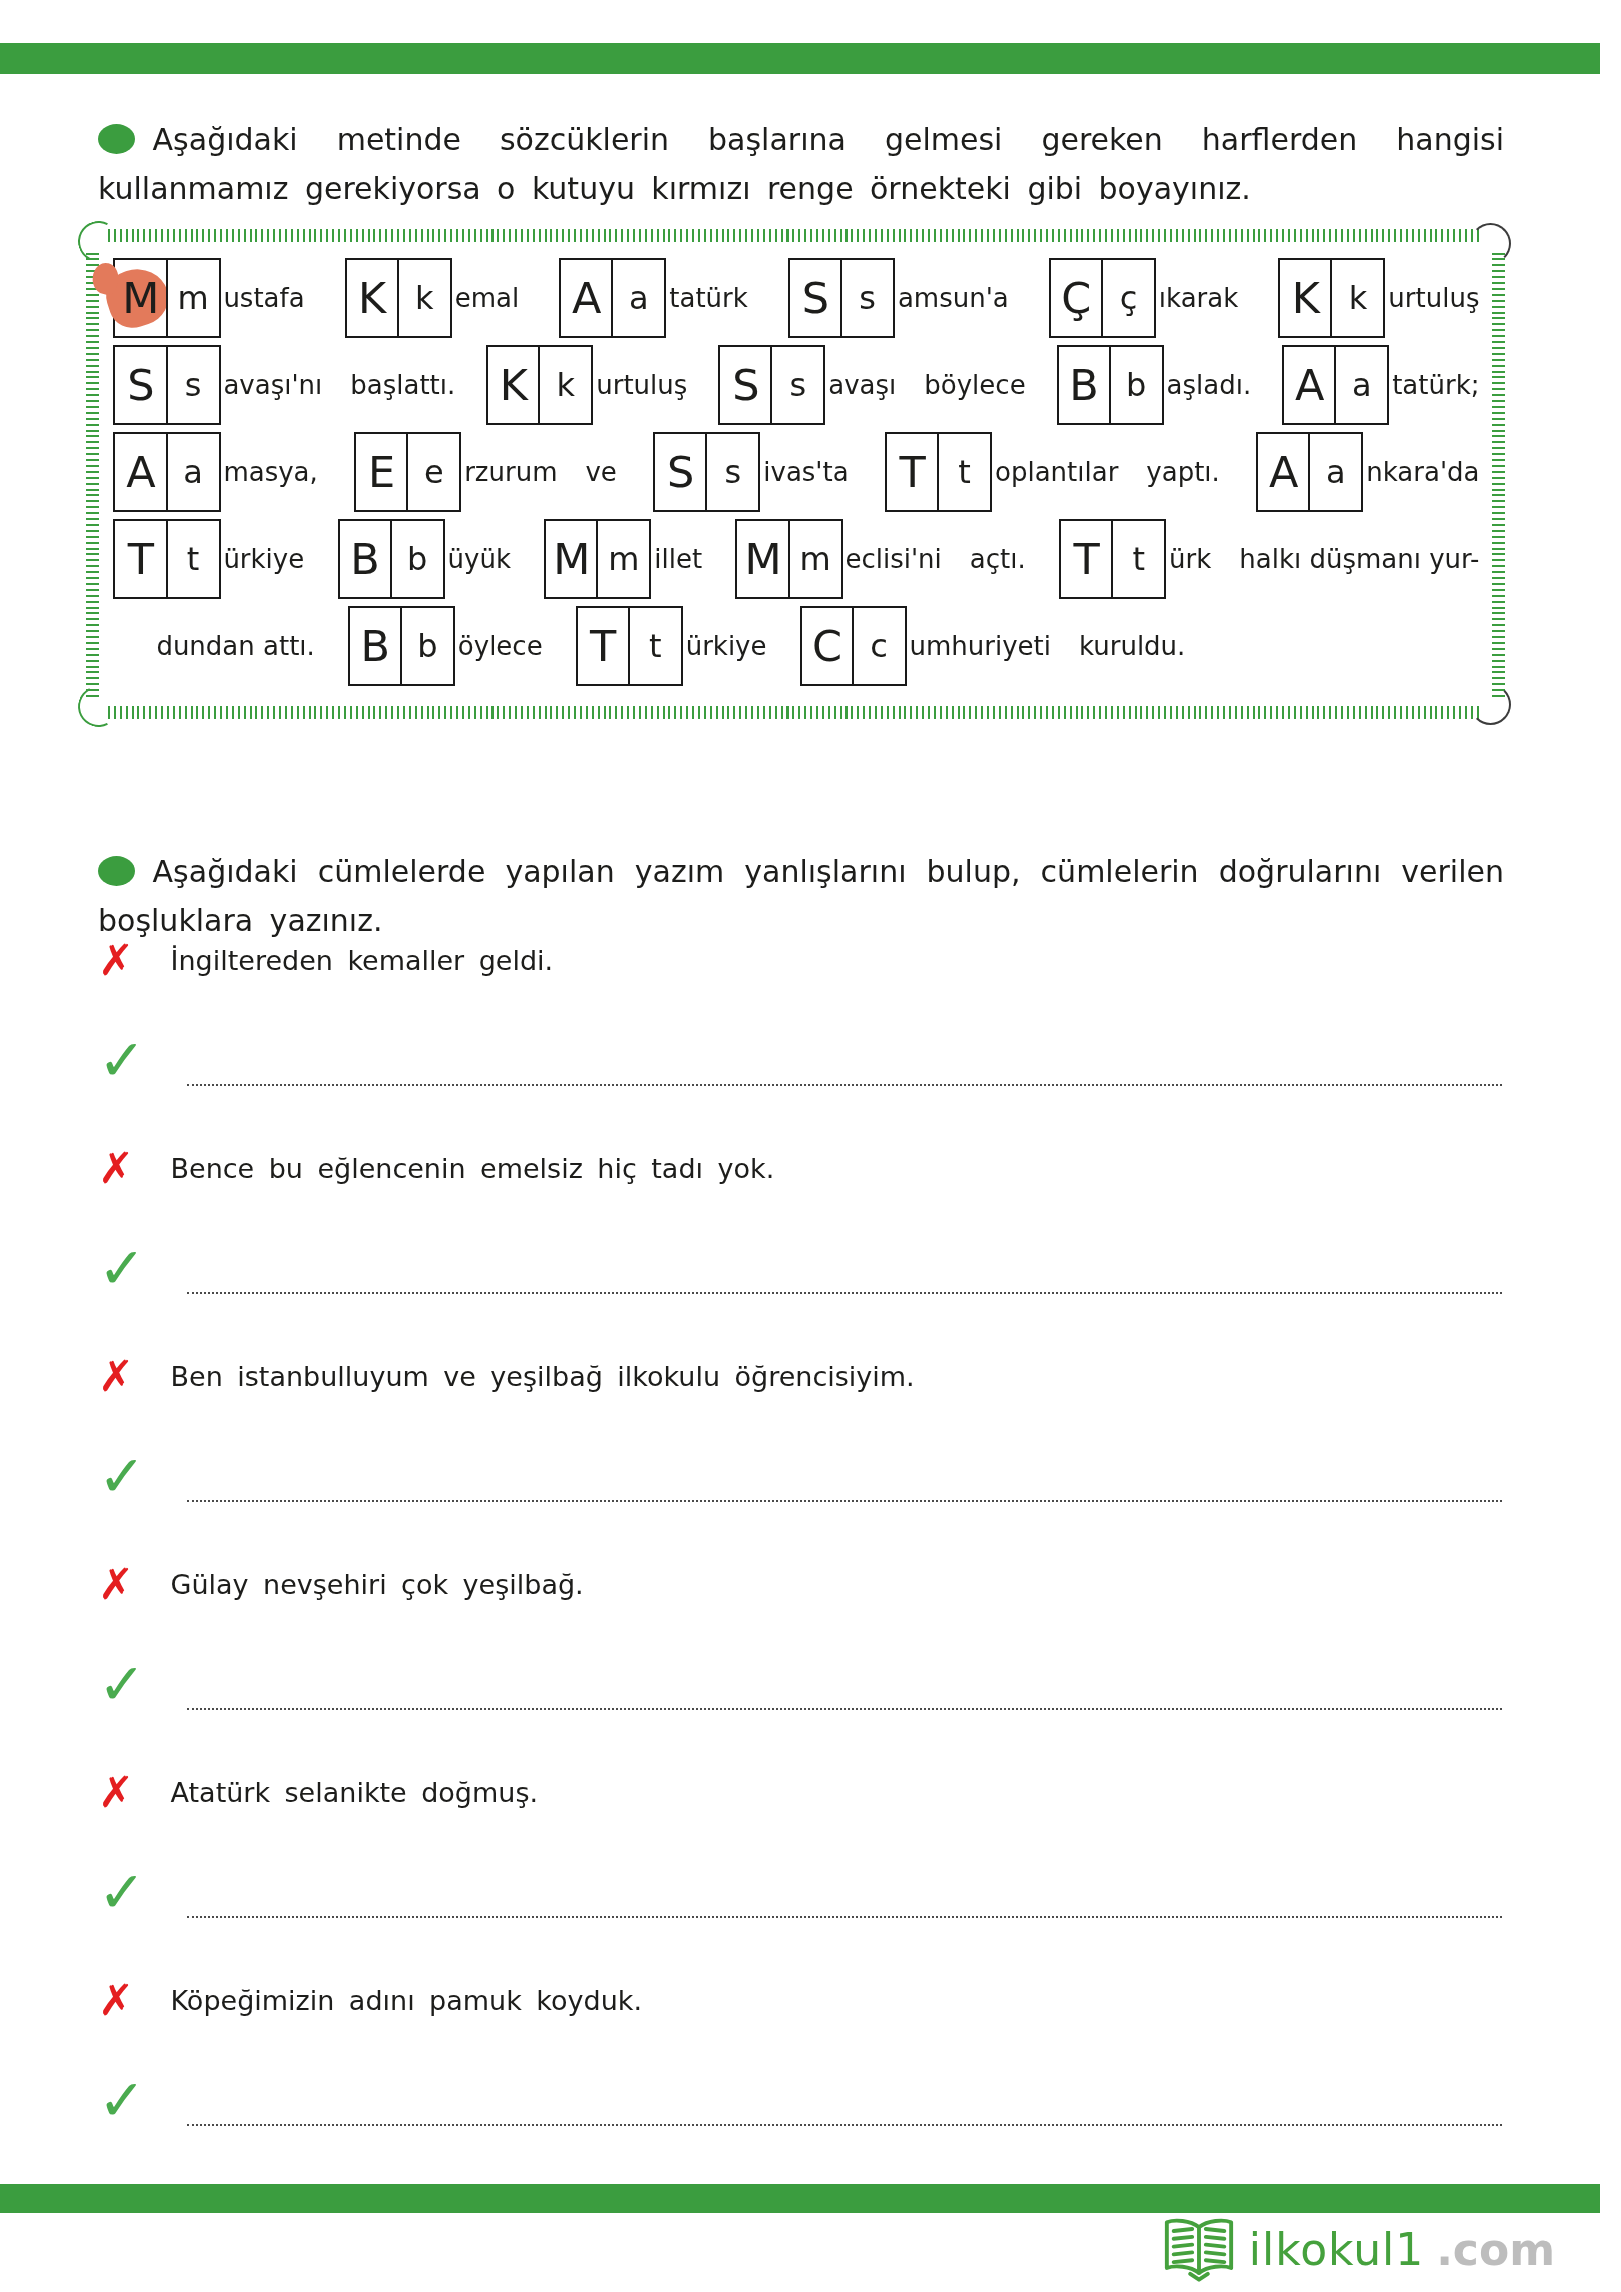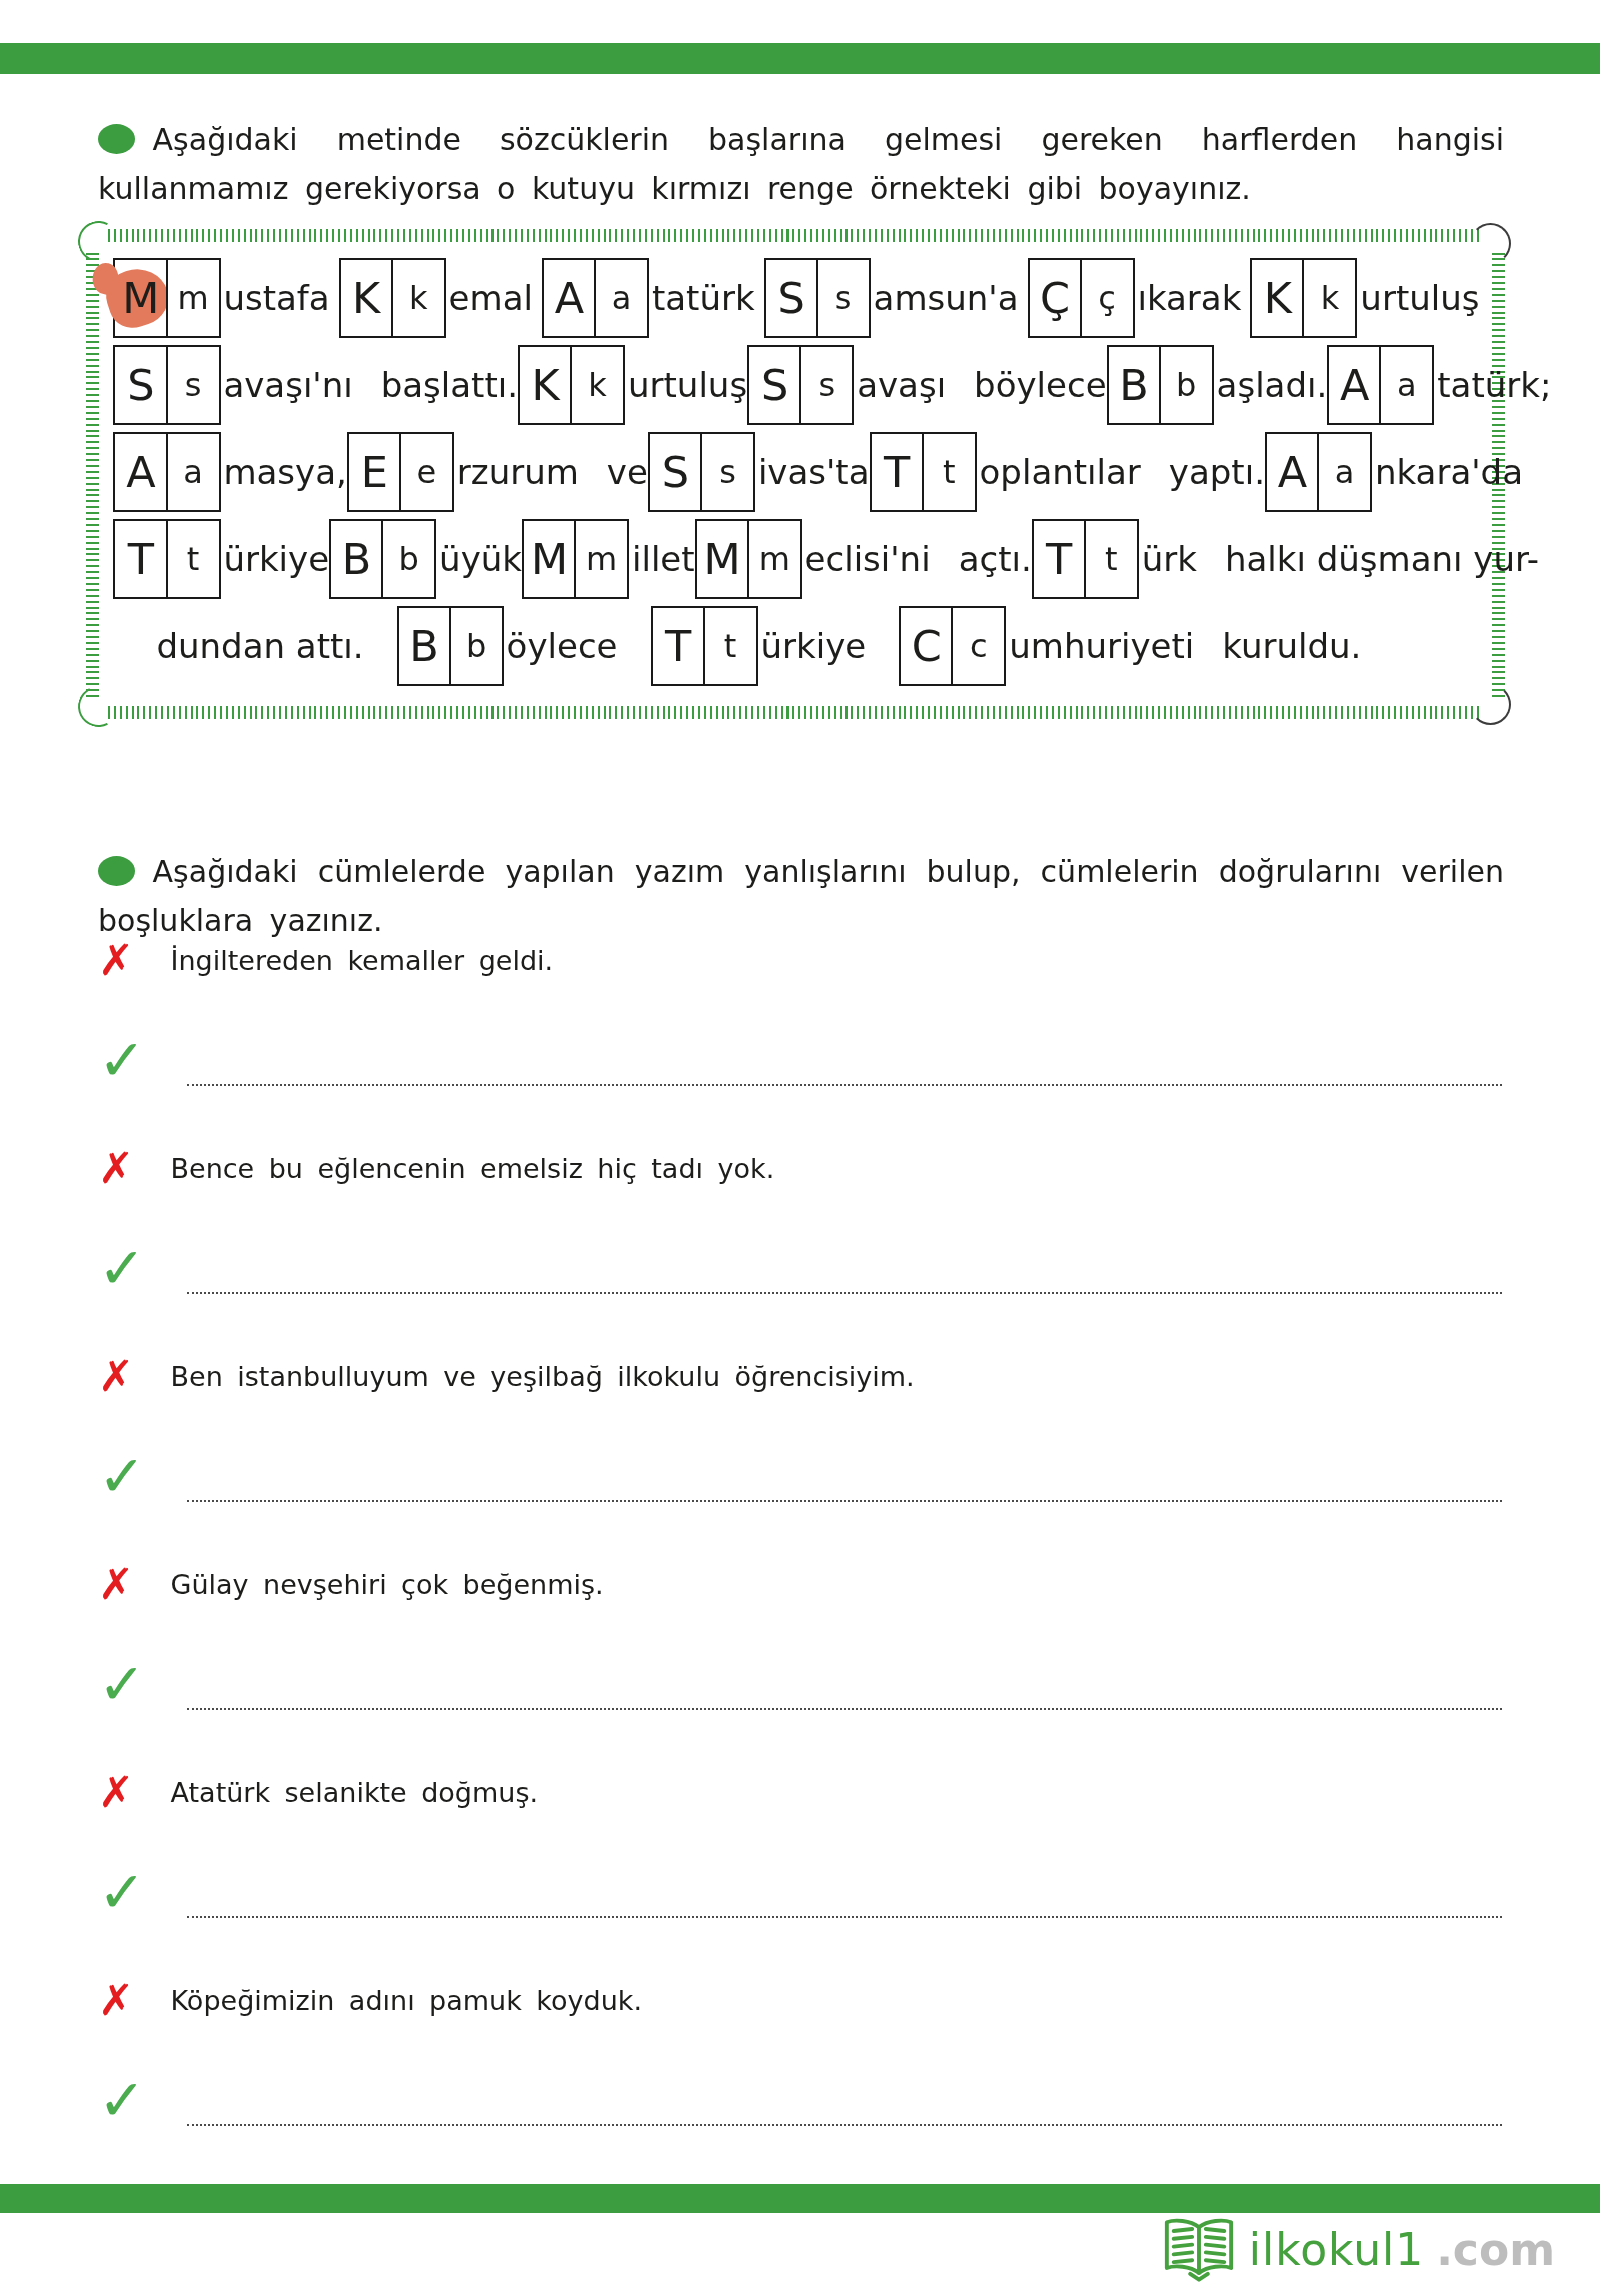--- a/index.html
+++ b/index.html
@@ -53,21 +53,21 @@
   .cell{width:55px;height:80px;border:2.9px solid #191919;background:#fff;position:relative;
         display:flex;align-items:center;justify-content:center}
   .cell + .cell{margin-left:-2.9px}
   .cell.up{font-size:43px}
   .cell.low{font-size:32px}
   .cell .glyph{position:relative;z-index:1}
   .scribble{position:absolute;left:-8.8px;top:8.8px;width:61px;height:57px;background:var(--scribble);
             border-radius:48% 60% 52% 45%;transform:rotate(-18deg);z-index:0}
   .scribble::after{content:"";position:absolute;left:-6.9px;top:-14.7px;width:25.5px;height:31px;
             background:var(--scribble);border-radius:50% 60% 40% 60%;transform:rotate(32deg)}
-  .word,.rest,.tail{font-size:34px;white-space:nowrap}
+  .word,.rest,.tail{font-size:26px;white-space:nowrap}
   .rest{margin-left:2.9px}
   .tail{margin-left:28px}
 
   
   #items{position:absolute;left:98px;right:98px;top:929px}
   .item{height:208px}
   .row{display:flex;align-items:center}
   .row.q{height:63px}
   .cross{color:var(--red);font-size:43px;font-weight:bold;flex:0 0 47px;line-height:1}
   .stext{font-size:27px;margin-left:25.5px;word-spacing:5.9px}
@@ -414,21 +414,21 @@
           <span class="stext">Ben istanbulluyum ve yeşilbağ ilkokulu öğrencisiyim.</span>
         </div>
         <div class="row a">
           <span class="check">✓</span>
           <span class="dots"></span>
         </div>
       </div>
       <div class="item">
         <div class="row q">
           <span class="cross">✗</span>
-          <span class="stext">Gülay nevşehiri çok beğenmiş.</span>
+          <span class="stext">Gülay nevşehiri çok yeşilbağ.</span>
         </div>
         <div class="row a">
           <span class="check">✓</span>
           <span class="dots"></span>
         </div>
       </div>
       <div class="item">
         <div class="row q">
           <span class="cross">✗</span>
           <span class="stext">Atatürk selanikte doğmuş.</span>

